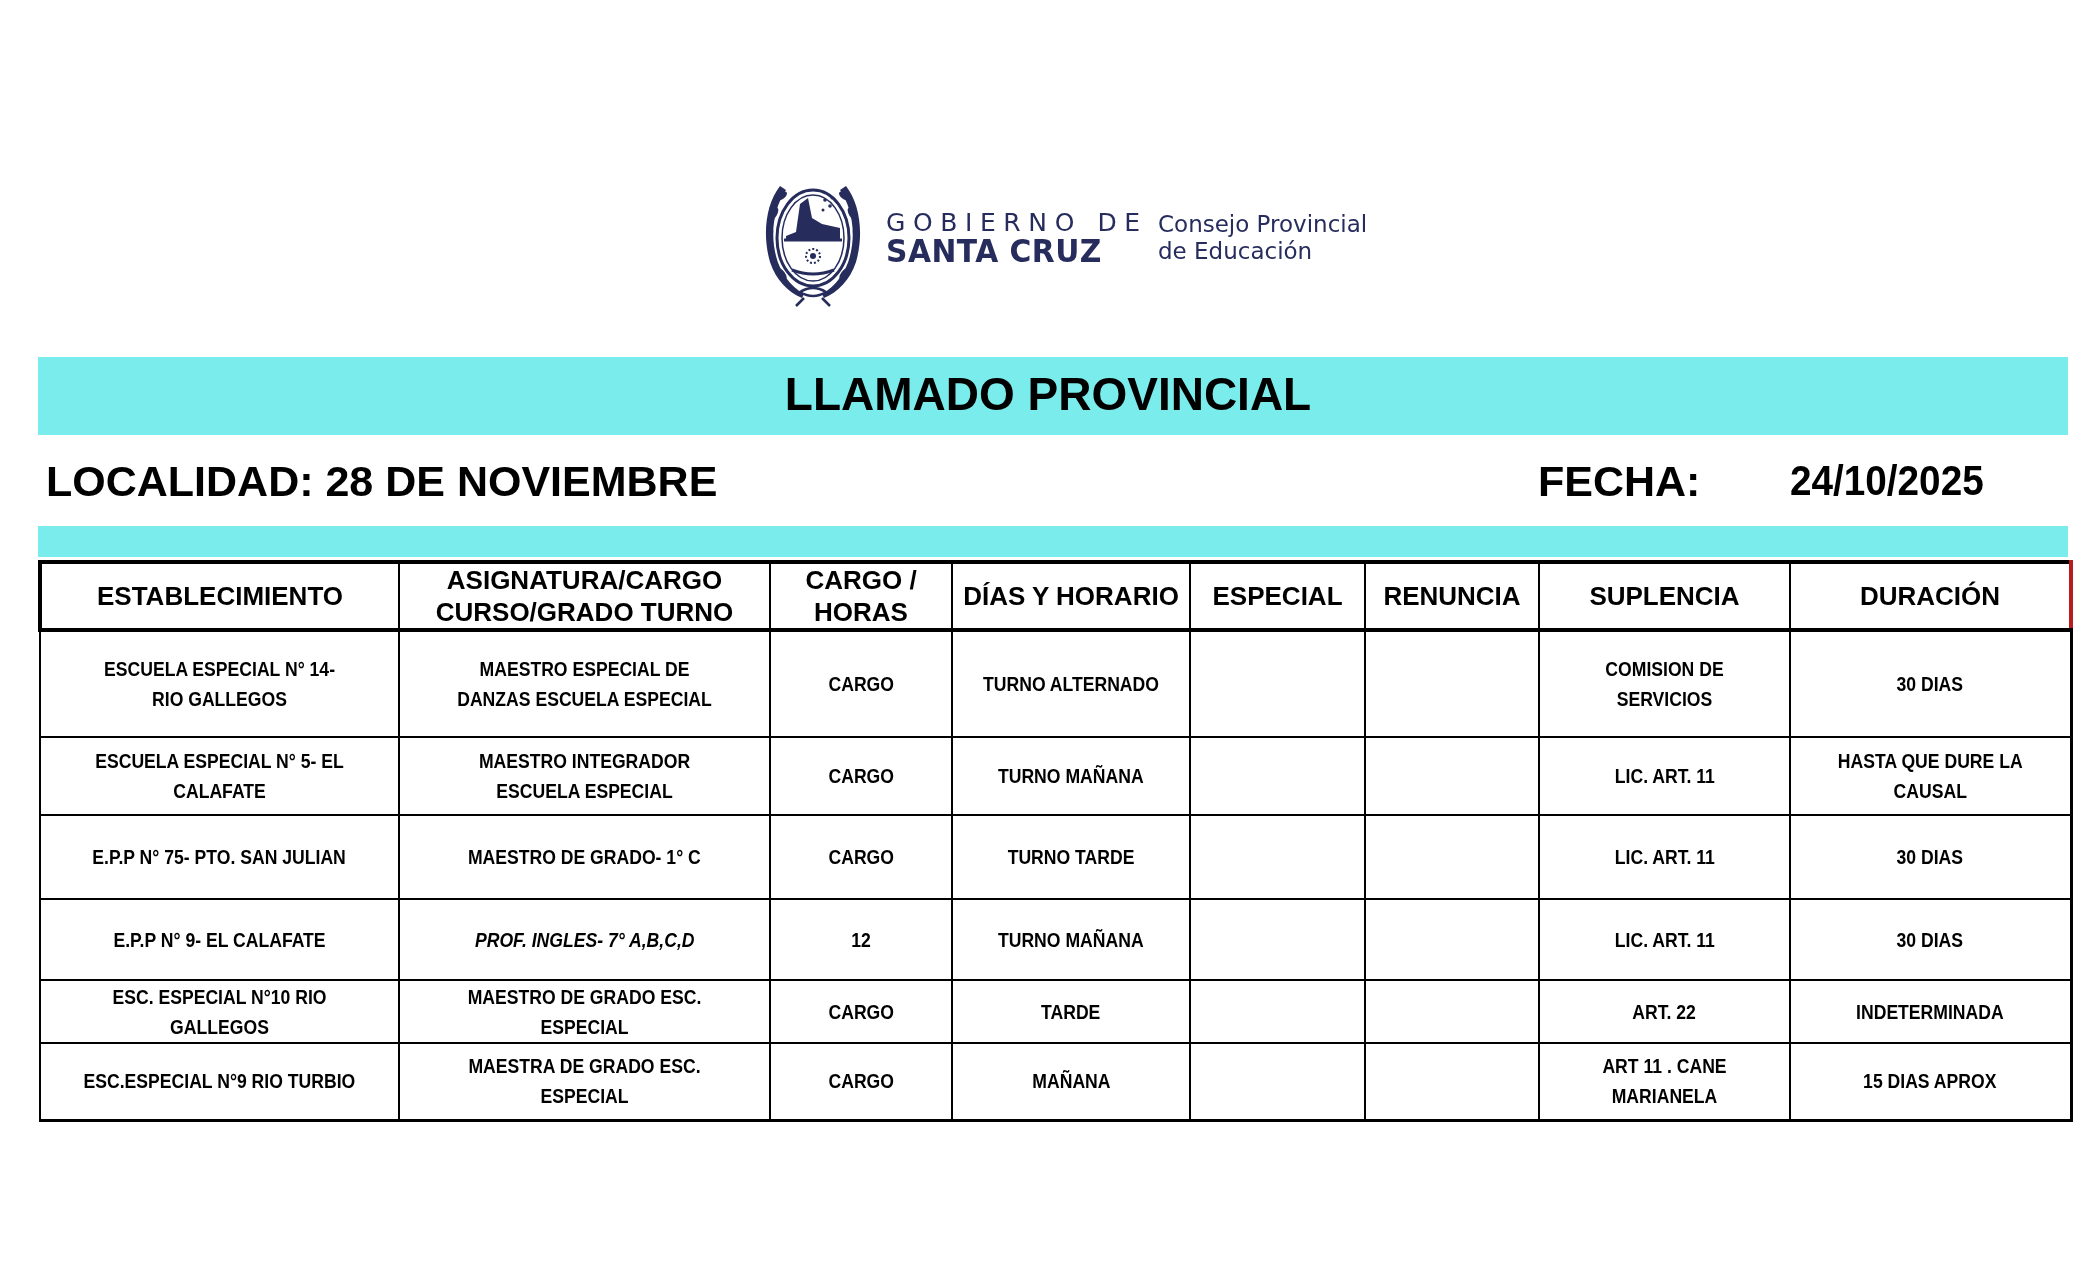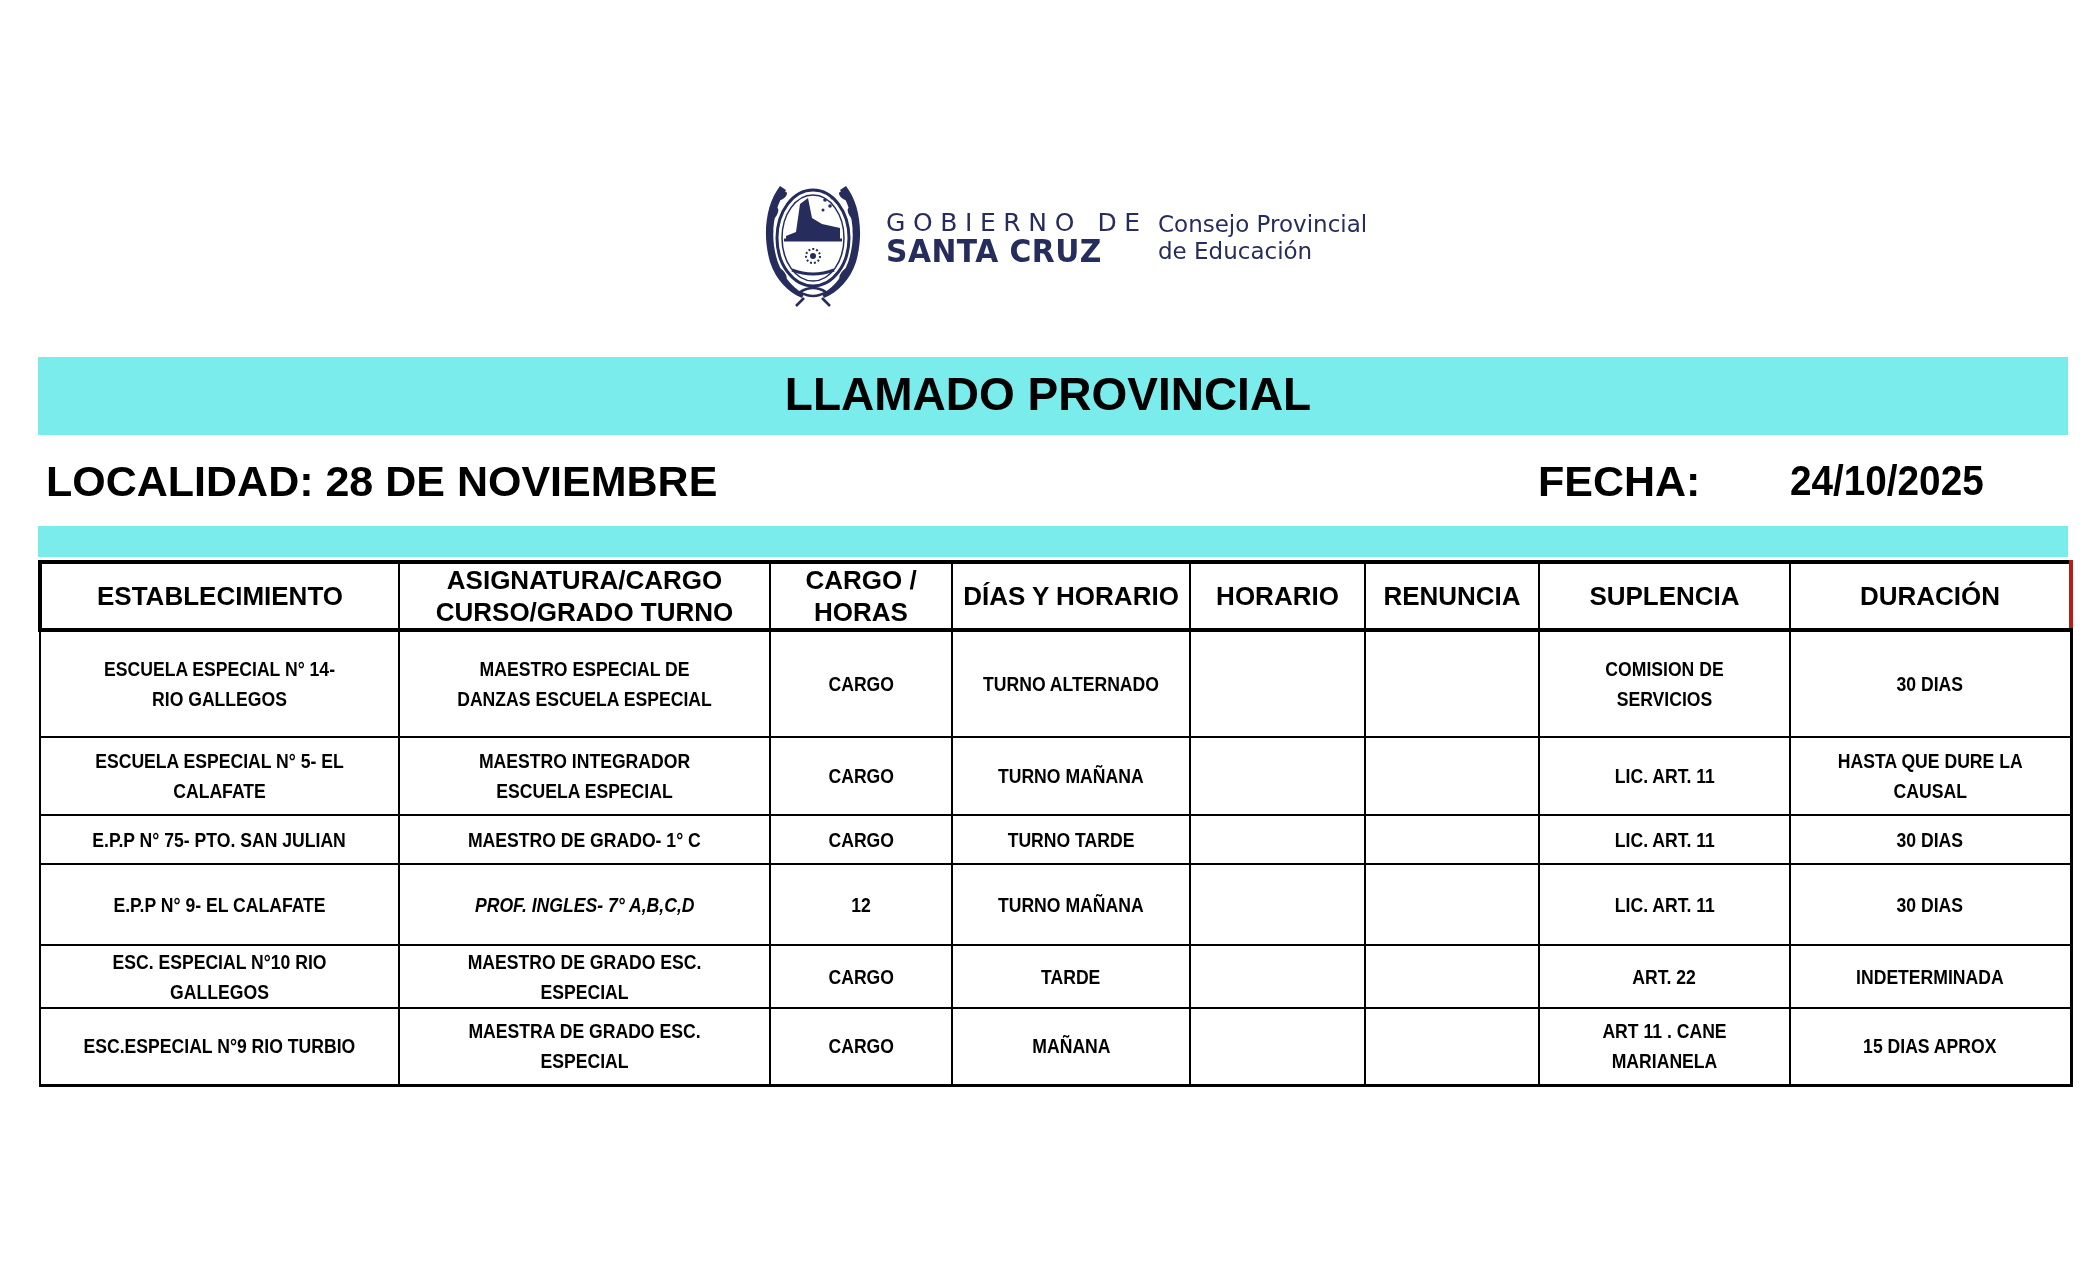--- a/index.html
+++ b/index.html
@@ -92,21 +92,21 @@
       <col style="width:174px">
       <col style="width:251px">
       <col style="width:281px">
   </colgroup>
   <thead>
     <tr>
       <th>ESTABLECIMIENTO</th>
       <th style="padding:0 20px">ASIGNATURA/CARGO CURSO/GRADO  TURNO</th>
       <th style="padding:0 24px">CARGO / HORAS</th>
       <th style="padding:0">DÍAS Y HORARIO</th>
-      <th>HORARIO</th>
+      <th>ESPECIAL</th>
       <th>RENUNCIA</th>
       <th>SUPLENCIA</th>
       <th>DURACIÓN</th>
     </tr>
   </thead>
   <tbody id="tbody">
       <tr style="height: 107px;">
         <td style="padding: 0px 29px;"><span class="cell">ESCUELA ESPECIAL N° 14- RIO GALLEGOS</span></td>
         <td style="padding: 0px 26px;"><span class="cell">MAESTRO ESPECIAL DE DANZAS ESCUELA ESPECIAL</span></td>
         <td style="padding: 0px 4px;"><span class="cell">CARGO</span></td>
@@ -119,21 +119,21 @@
       <tr style="height: 78px;">
         <td style="padding: 0px 22px;"><span class="cell">ESCUELA ESPECIAL N° 5- EL CALAFATE</span></td>
         <td style="padding: 0px 26px;"><span class="cell">MAESTRO INTEGRADOR ESCUELA ESPECIAL</span></td>
         <td style="padding: 0px 4px;"><span class="cell">CARGO</span></td>
         <td style="padding: 0px 4px;"><span class="cell">TURNO MAÑANA</span></td>
         <td style="padding: 0px 4px;"><span class="cell"></span></td>
         <td style="padding: 0px 4px;"><span class="cell"></span></td>
         <td style="padding: 0px 2px;"><span class="cell">LIC. ART. 11</span></td>
         <td style="padding: 0px 30px;"><span class="cell">HASTA QUE DURE LA CAUSAL</span></td>
       </tr>
-      <tr style="height: 49px; text-decoration: underline;">
+      <tr style="height: 84px; text-decoration: underline;">
         <td style="padding: 0px 22px;"><span class="cell">E.P.P N° 75- PTO. SAN JULIAN</span></td>
         <td style="padding: 0px 26px;"><span class="cell">MAESTRO DE GRADO- 1° C</span></td>
         <td style="padding: 0px 4px;"><span class="cell">CARGO</span></td>
         <td style="padding: 0px 4px;"><span class="cell">TURNO TARDE</span></td>
         <td style="padding: 0px 4px;"><span class="cell"></span></td>
         <td style="padding: 0px 4px;"><span class="cell"></span></td>
         <td style="padding: 0px 2px;"><span class="cell">LIC. ART. 11</span></td>
         <td style="padding: 0px 30px;"><span class="cell">30 DIAS</span></td>
       </tr>
       <tr style="height: 81px;">

